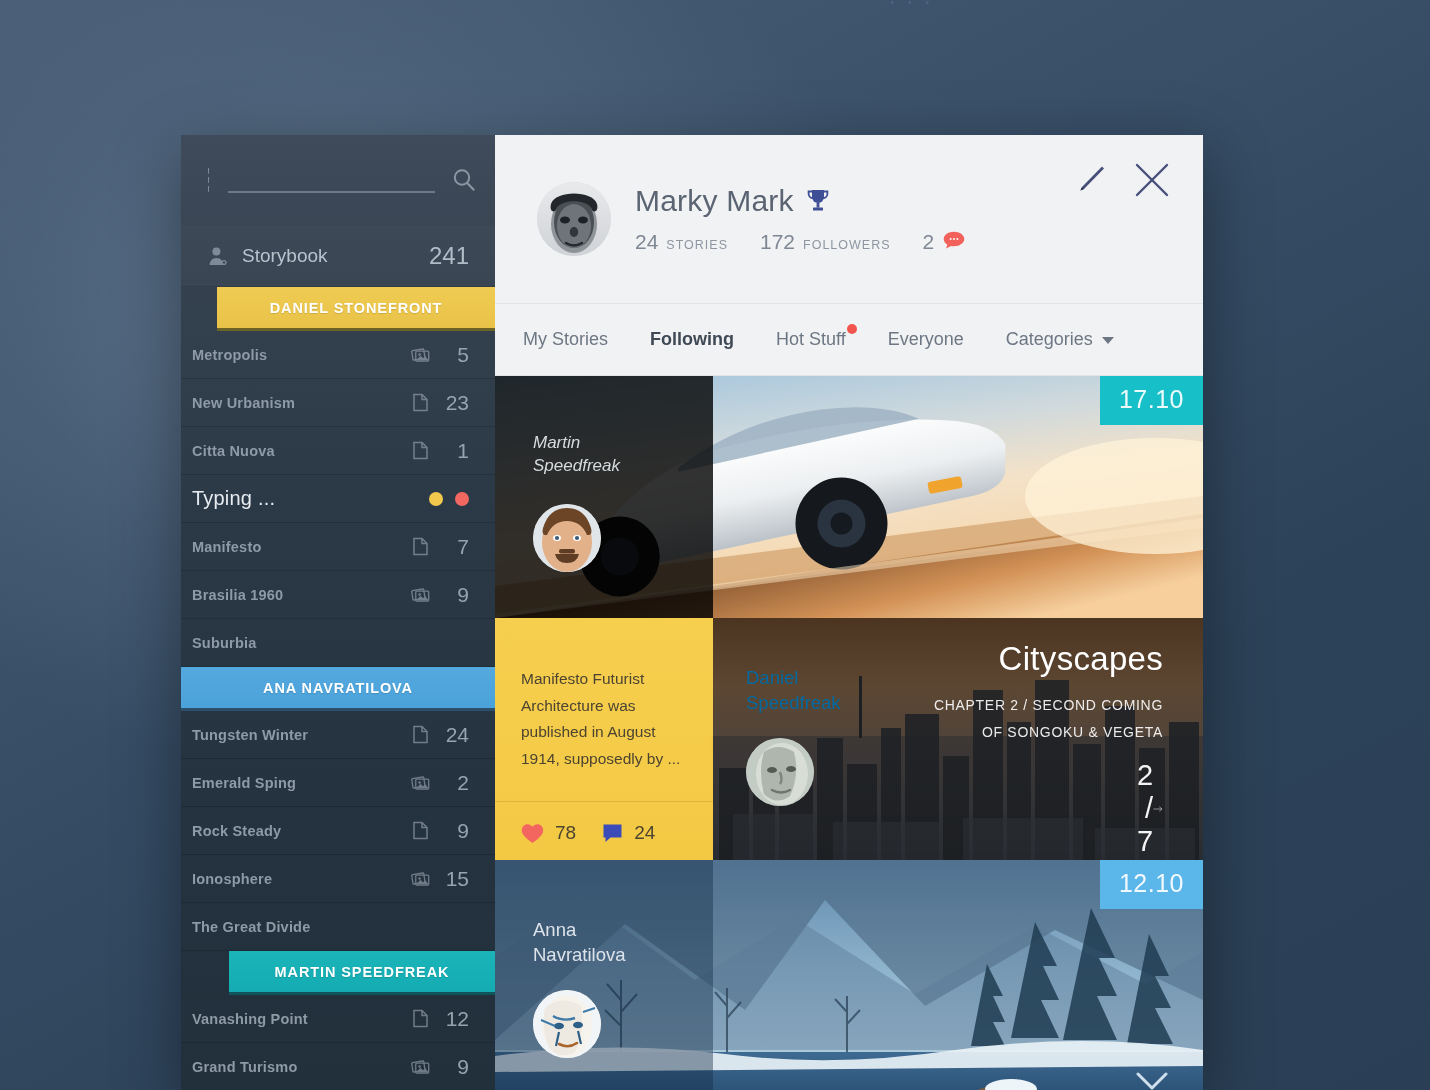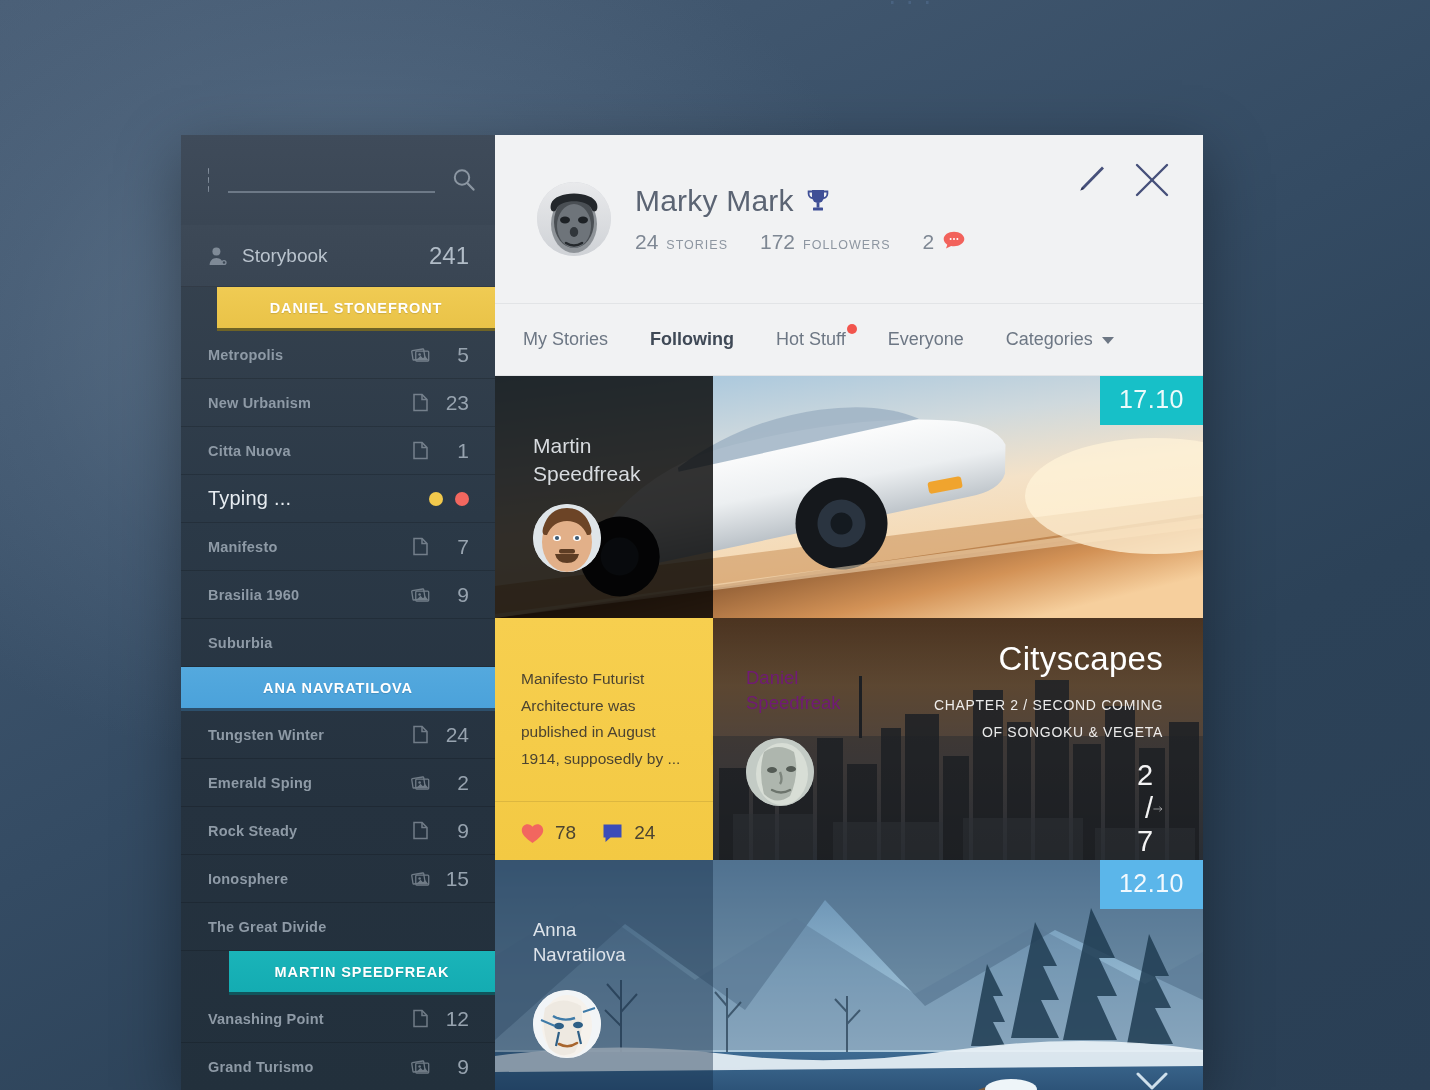--- a/index.html
+++ b/index.html
@@ -107,21 +107,21 @@
     text-shadow: 0 1px 1px rgba(0,0,0,0.14);
   }
   .group-head.yellow { background: linear-gradient(180deg, #f0cb53 0%, #e9c348 100%); border-bottom: 3px solid #6e6326; color: #fff; margin-left: 36px; }
   .group-head.blue   { background: linear-gradient(180deg, #54a9de 0%, #4ba2da 100%); border-bottom: 3px solid #2c4f6b; }
   .group-head.teal   { background: linear-gradient(180deg, #1ab4b9 0%, #14acb2 100%); border-bottom: 3px solid #11555c; margin-left: 48px; }
 
   .sb-row {
     height: 48px;
     display: flex;
     align-items: center;
-    padding: 0 26px 0 27px;
+    padding: 0 26px 0 11px;
     border-bottom: 1px solid rgba(0,0,0,0.16);
     cursor: pointer;
   }
   .sb-row .name { flex: 1; font-size: 14.5px; font-weight: bold; color: #8e9aa6; letter-spacing: .2px; }
   .sb-row.typing .name { color: #e7ecf1; font-weight: normal; font-size: 20px; }
   .sb-row .ico { width: 19px; height: 19px; margin-right: 11px; opacity: .55; }
   .sb-row .num { font-size: 21px; font-weight: 300; color: #97a3af; min-width: 28px; text-align: right; }
   .dots { display: flex; gap: 12px; align-items: center; }
   .dot { width: 14px; height: 14px; border-radius: 50%; }
   .dot.y { background: #f2c94c; }
@@ -184,21 +184,21 @@
 
   
   .feed { flex: 1; position: relative; overflow: hidden; }
 
   .card { position: absolute; overflow: hidden; }
 
   
   .card-speed { left: 0; top: 0; width: 708px; height: 242px; }
   .speed-photo { position: absolute; inset: 0; }
   .speed-left-overlay { position: absolute; left: 0; top: 0; width: 218px; height: 100%; background: rgba(0,0,0,0.80); }
-  .speed-name { position: absolute; left: 38px; top: 56px; font-size: 21px; line-height: 1.33; color: #d7dbdf; }
+  .speed-name { position: absolute; left: 38px; top: 56px; font-size: 17px; line-height: 1.33; color: #d7dbdf; font-style: italic; }
   .speed-av { position: absolute; left: 38px; top: 128px; width: 68px; height: 68px; border-radius: 50%; overflow: hidden; background: #cfd3d7; }
 
   .badge-date {
     position: absolute; right: 0; top: 0;
     padding: 9px 19px 11px;
     font-size: 25px; font-weight: 300; letter-spacing: .5px;
     color: rgba(255,255,255,0.92);
   }
   .badge-teal { background: #17c0c8; }
   .badge-blue { background: #5bb6ea; }
@@ -210,21 +210,21 @@
   .quote-meta { position: absolute; left: 26px; bottom: 16px; display: flex; align-items: center; gap: 26px; }
   .meta-item { display: flex; align-items: center; gap: 11px; }
   .meta-item .n { font-size: 19px; color: #4c4431; }
   .quote-notch { position: absolute; right: -9px; top: 116px; width: 0; height: 0;
     border-top: 11px solid transparent; border-bottom: 11px solid transparent; border-left: 11px solid #f3c943; }
 
   
   .card-city { left: 218px; top: 242px; width: 490px; height: 242px; }
   .city-photo { position: absolute; inset: 0; }
   .city-shade { position: absolute; inset: 0; background: linear-gradient(180deg, rgba(0,0,0,0.30) 0%, rgba(0,0,0,0.42) 100%); }
-  .city-name { position: absolute; left: 33px; top: 48px; font-size: 18.5px; line-height: 1.33; color: #701a75; }
+  .city-name { position: absolute; left: 33px; top: 48px; font-size: 18.5px; line-height: 1.33; color: #0369a1; }
   .city-av { position: absolute; left: 33px; top: 120px; width: 68px; height: 68px; border-radius: 50%; overflow: hidden; background: #aeb4b2; }
   .city-right { position: absolute; left: 192px; right: 0; top: 0; bottom: 0; padding: 22px 40px 16px 0; text-align: right; }
   .city-title { font-size: 33px; color: #fff; font-weight: normal; letter-spacing: .3px; }
   .city-sub { margin-top: 14px; font-size: 14px; letter-spacing: .7px; line-height: 1.9; color: rgba(255,255,255,0.90); }
   .city-bottom { display: flex; align-items: center; justify-content: space-between; margin-top: 14px; padding-left: 232px; }
   .city-pages { font-size: 29px; font-weight: 400; color: rgba(255,255,255,0.95); }
   .next-icon { cursor: pointer; }
 
   
   .card-winter { left: 0; top: 484px; width: 708px; height: 250px; }

